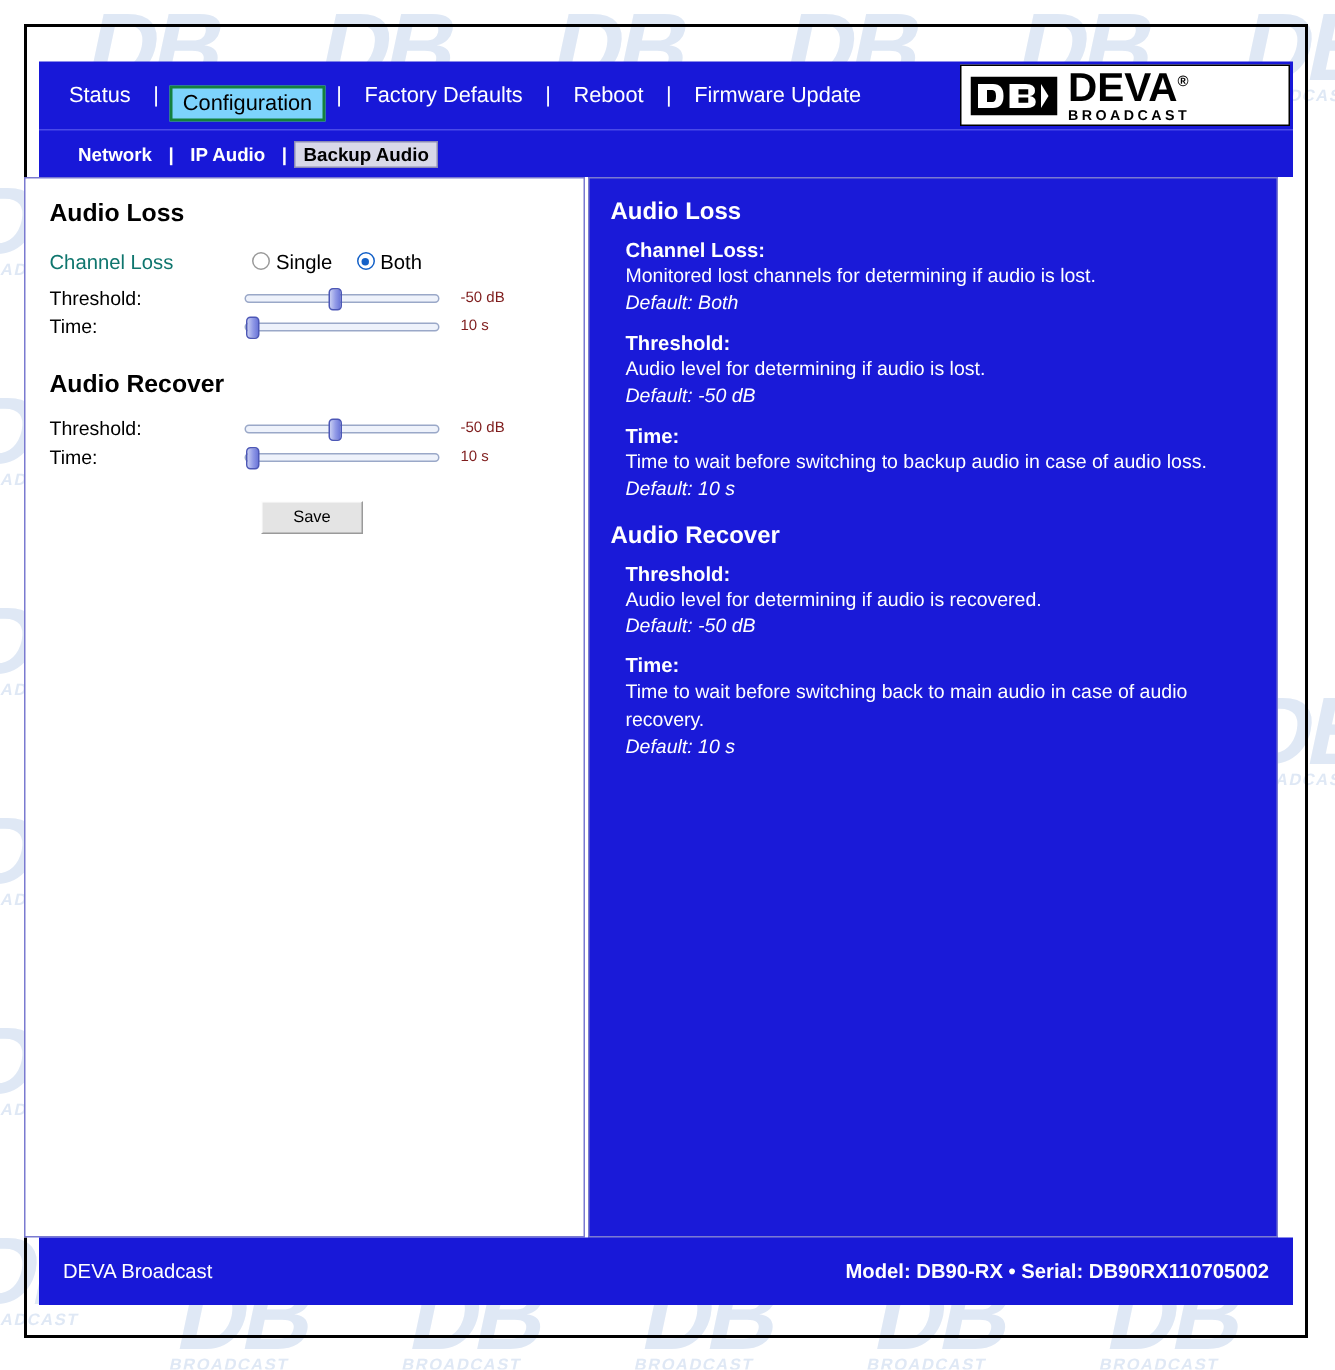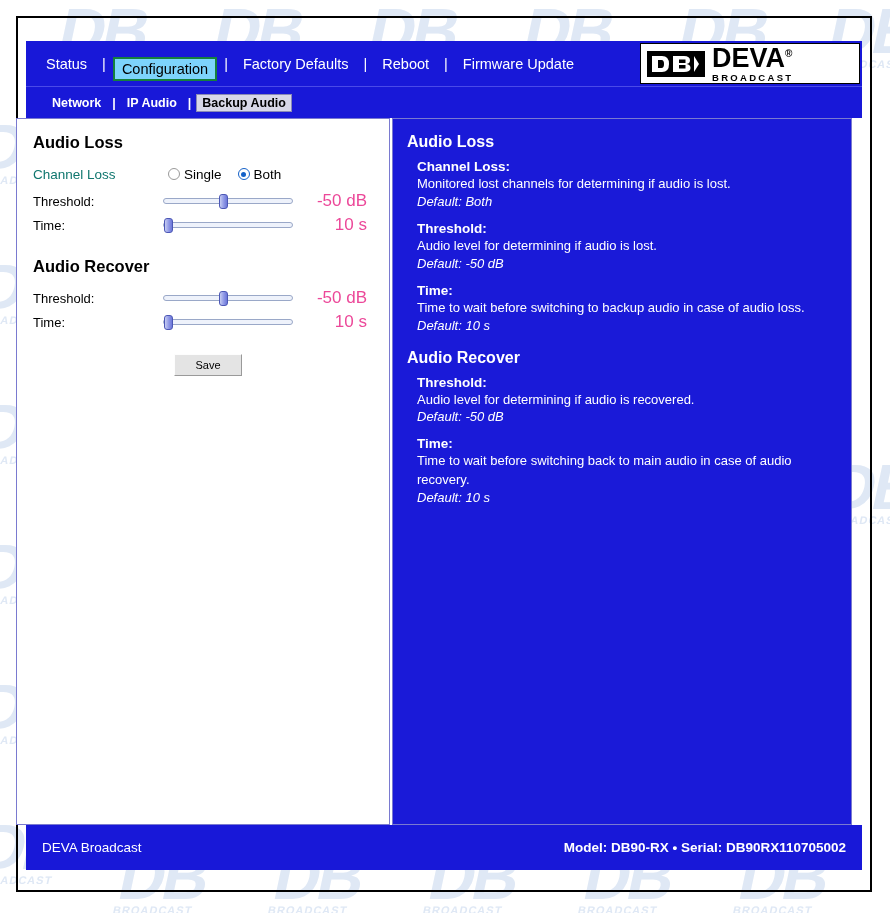--- a/index.html
+++ b/index.html
@@ -288,24 +288,24 @@
     position: absolute;
     top: -1px;
     width: 9px;
     height: 15px;
     background: linear-gradient(to right, #c7cdf2, #8f98e6 55%, #6c77d8);
     border: 1px solid #4c57b6;
     border-radius: 3px;
     box-sizing: border-box;
   }
   .slider-value {
-    font-size: 17px;
-    color: #ec4899;
+    font-size: 10px;
+    color: #7f1d1d;
     width: 60px;
-    text-align: right;
+    text-align: left;
     margin-left: 14px;
     flex: none;
   }
 
   #save-wrap {
     margin-top: 22px;
     display: flex;
     justify-content: center;
     padding-left: 10px;
   }

